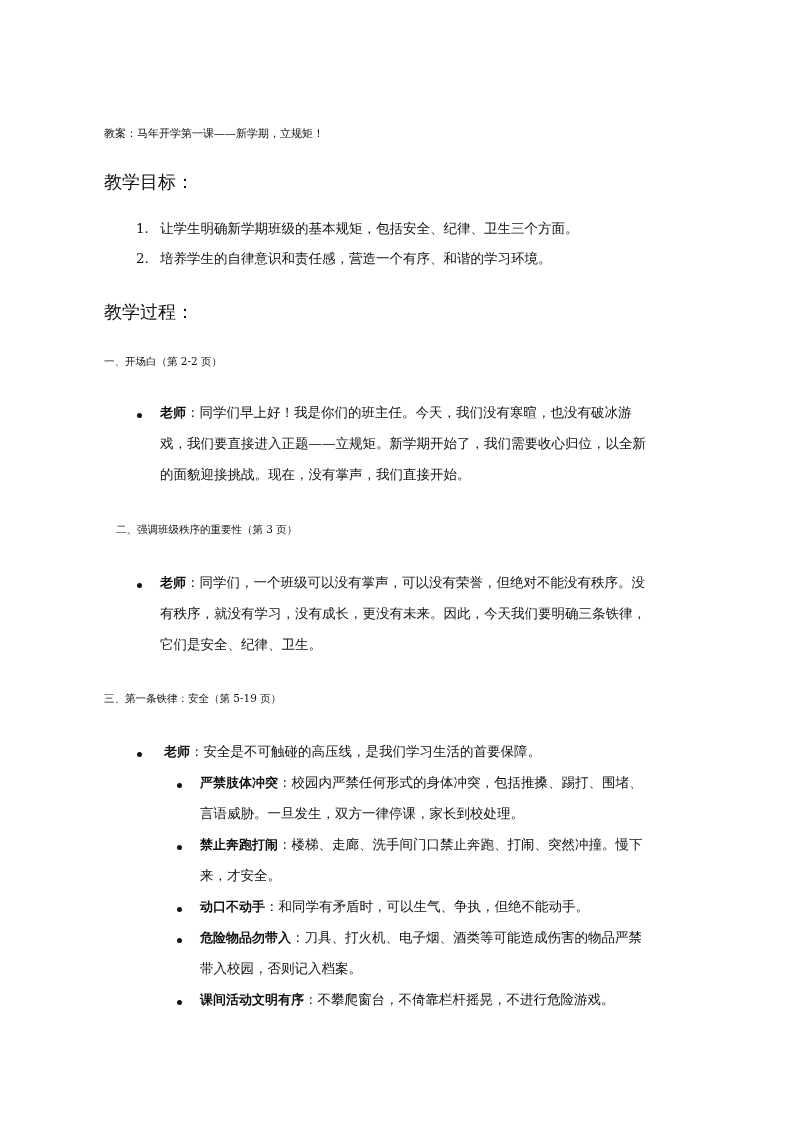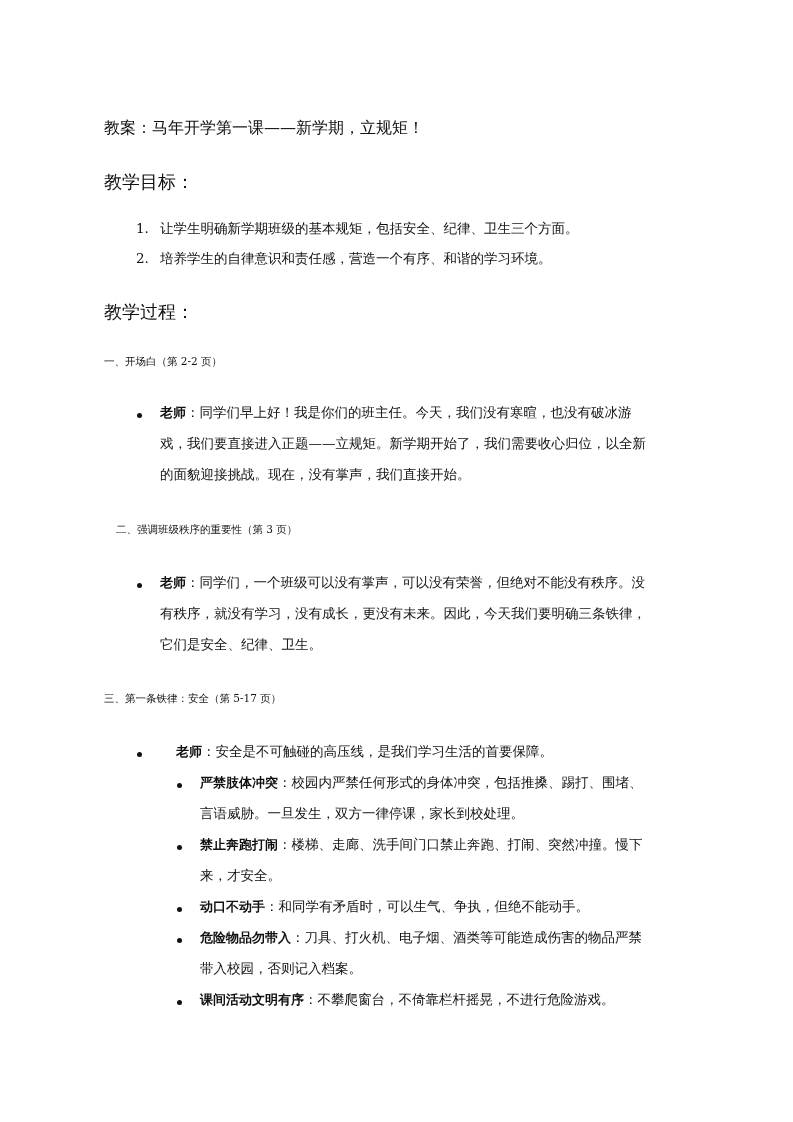--- a/index.html
+++ b/index.html
@@ -3,21 +3,21 @@
 <meta charset="utf-8">
 <style>
   html, body { margin: 0; padding: 0; background: #ffffff; }
   body {
     width: 793px; height: 1122px; position: relative; overflow: hidden;
     font-family: "DejaVu Serif", "Liberation Serif", serif;
     color: #111;
   }
   .page { position: absolute; left: 0; top: 0; width: 793px; height: 1122px; }
   .abs { position: absolute; white-space: nowrap; }
-  .title { font-size: 16px; }
+  .title { font-size: 11px; margin-top: 8px; }
   .h2 { font-size: 18px; }
   .goal { font-size: 13.5px; }
   .sec { font-size: 10.5px; }
   .body { font-size: 13.5px; line-height: 31px; }
   .num { display: inline-block; width: 24px; }
   .dot {
     position: absolute; width: 5px; height: 5px; border-radius: 50%;
     background: #111;
   }
   .lbl { font-weight: bold; font-family: "DejaVu Sans", "Liberation Sans", sans-serif; font-size: 13px; }
@@ -45,23 +45,23 @@
   <div class="abs body" style="left:160px; top:397px;"><span class="lbl">老师</span><span>：同学们早上好！我是你们的班主任。今天，我们没有寒暄，也没有破冰游</span></div>
   <div class="abs body" style="left:160px; top:428px;">戏，我们要直接进入正题——立规矩。新学期开始了，我们需要收心归位，以全新</div>
   <div class="abs body" style="left:160px; top:459px;">的面貌迎接挑战。现在，没有掌声，我们直接开始。</div>
 
   <div class="abs sec" style="left:116px; top:523px;">二、强调班级秩序的重要性（第 3 页）</div>
   <div class="dot" style="left:137px; top:583px;"></div>
   <div class="abs body" style="left:160px; top:567px;"><span class="lbl">老师</span><span>：同学们，一个班级可以没有掌声，可以没有荣誉，但绝对不能没有秩序。没</span></div>
   <div class="abs body" style="left:160px; top:598px;">有秩序，就没有学习，没有成长，更没有未来。因此，今天我们要明确三条铁律，</div>
   <div class="abs body" style="left:160px; top:629px;">它们是安全、纪律、卫生。</div>
 
-  <div class="abs sec" style="left:104px; top:692px;">三、第一条铁律：安全（第 5-17 页）</div>
+  <div class="abs sec" style="left:104px; top:692px;">三、第一条铁律：安全（第 5-19 页）</div>
   <div class="dot" style="left:137px; top:752px;"></div>
-  <div class="abs body" style="left:176px; top:736px;"><span class="lbl">老师</span><span>：安全是不可触碰的高压线，是我们学习生活的首要保障。</span></div>
+  <div class="abs body" style="left:164px; top:736px;"><span class="lbl">老师</span><span>：安全是不可触碰的高压线，是我们学习生活的首要保障。</span></div>
 
   <div class="dot" style="left:177px; top:783px;"></div>
   <div class="abs body" style="left:200px; top:767px;"><span class="lbl">严禁肢体冲突</span><span>：校园内严禁任何形式的身体冲突，包括推搡、踢打、围堵、</span></div>
   <div class="abs body" style="left:200px; top:798px;">言语威胁。一旦发生，双方一律停课，家长到校处理。</div>
 
   <div class="dot" style="left:177px; top:845px;"></div>
   <div class="abs body" style="left:200px; top:829px;"><span class="lbl">禁止奔跑打闹</span><span>：楼梯、走廊、洗手间门口禁止奔跑、打闹、突然冲撞。慢下</span></div>
   <div class="abs body" style="left:200px; top:860px;">来，才安全。</div>
 
   <div class="dot" style="left:177px; top:907px;"></div>

